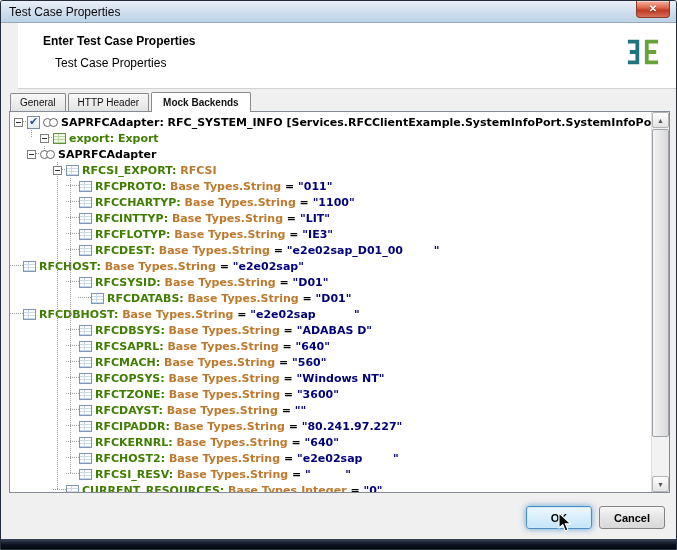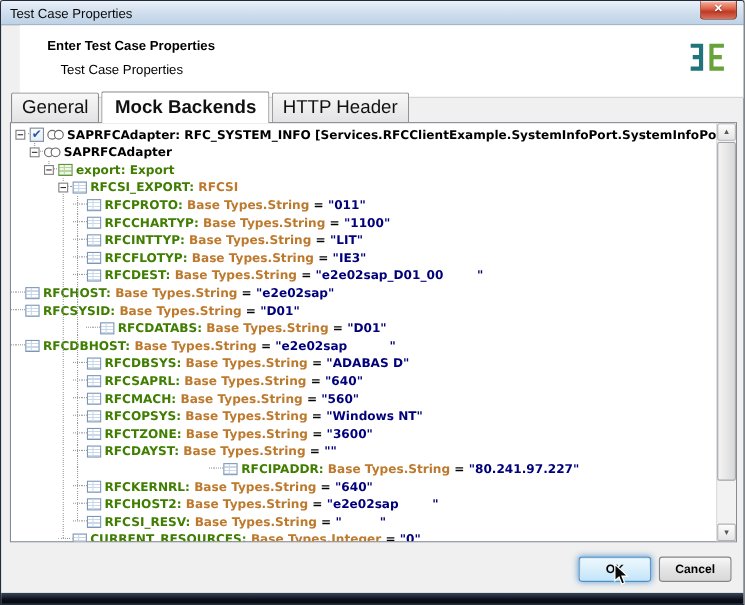--- a/index.html
+++ b/index.html
@@ -16,21 +16,21 @@
     background:linear-gradient(#f3b3a0,#e06a50 40%,#c03a24 60%,#d4705c);
     box-shadow:inset 0 1px 0 rgba(255,255,255,.45);display:flex;align-items:center;justify-content:center;cursor:default;}
   .close-btn .x{color:#fff;font-size:10px;font-weight:bold;line-height:1;text-shadow:0 1px 1px rgba(0,0,0,.5);}
   
   .header{position:absolute;top:22px;left:17px;right:0;height:65px;background:#fff;border-bottom:1px solid #d2d2d2;}
   .h-title{position:absolute;left:25px;top:11px;font-size:12px;font-weight:bold;color:#000;}
   .h-sub{position:absolute;left:37px;top:33px;font-size:12px;color:#000;}
   .logo{position:absolute;right:16px;top:16px;}
   
   .tabs{position:absolute;left:9px;top:88px;height:22px;display:flex;align-items:flex-end;z-index:3;}
-  .tab{box-sizing:border-box;font-size:17px;color:#111;padding:3px 9px 3px;margin-right:2px;
+  .tab{box-sizing:border-box;font-size:10px;color:#111;padding:3px 9px 3px;margin-right:2px;
     background:linear-gradient(#f8f8f8,#e3e3e3);border:1px solid #8a8a8a;border-bottom:none;border-radius:2px 2px 0 0;cursor:default;}
   .tab.active{font-weight:bold;background:#fff;padding:4px 11px 4px;margin-bottom:-1px;z-index:4;position:relative;}
   
   .tree-panel{position:absolute;left:8px;top:110px;width:661px;height:382px;box-sizing:border-box;
     border:1px solid #858b93;background:#fff;display:flex;z-index:1;}
   .tree-view{flex:1;position:relative;overflow:hidden;font-family:"DejaVu Sans",sans-serif;
     font-size:11px;font-weight:bold;}
   .tree-rows{padding-top:2px;}
   .row{height:16px;display:flex;align-items:center;}
   .seg{white-space:pre;}
@@ -97,53 +97,53 @@
     <div class="logo">
       <svg width="34" height="26" viewBox="0 0 36 26">
         <path d="M2 0 H14 V26 H2 V22 H10 V15 H4 V11 H10 V4 H2 Z" fill="#20747c"></path>
         <path d="M20 0 H34 V4 H24 V11 H32 V15 H24 V22 H34 V26 H20 Z" fill="#67a23a"></path>
       </svg>
     </div>
   </div>
 
   <div class="tabs">
     <div class="tab">General</div>
+    <div class="tab">HTTP Header</div>
     <div class="tab active">Mock Backends</div>
-    <div class="tab">HTTP Header</div>
   </div>
 
   <div class="tree-panel">
     <div class="tree-view">
       <div class="guide" style="left:21px;top:18px;height:8px;"></div>
       <div class="guide" style="left:34px;top:34px;height:8px;"></div>
       <div class="guide" style="left:47px;top:50px;height:328px;"></div>
       <div class="guide" style="left:60px;top:66px;height:296px;"></div>
       <div class="tree-rows">
           <div class="row" style="padding-left: 4px;">
             <span class="expander"></span>
             <span class="stub sm"></span>
             <span class="checkbox">
               <span class="check">✔</span>
             </span>
             <span class="nicon adapter-icon"></span>
             <span class="seg plain">SAPRFCAdapter: RFC_SYSTEM_INFO [Services.RFCClientExample.SystemInfoPort.SystemInfoPort]</span>
           </div>
-          <div class="row" style="padding-left: 17px;">
-            <span class="expander"></span>
-            <span class="stub sm"></span>
-            <span class="nicon adapter-icon"></span>
-            <span class="seg plain">SAPRFCAdapter</span>
-          </div>
           <div class="row" style="padding-left: 30px;">
             <span class="expander"></span>
             <span class="stub sm"></span>
             <span class="nicon export-icon"></span>
             <span class="seg name">export:</span>
             <span class="seg name"> Export</span>
           </div>
+          <div class="row" style="padding-left: 17px;">
+            <span class="expander"></span>
+            <span class="stub sm"></span>
+            <span class="nicon adapter-icon"></span>
+            <span class="seg plain">SAPRFCAdapter</span>
+          </div>
           <div class="row" style="padding-left: 43px;">
             <span class="expander"></span>
             <span class="stub sm"></span>
             <span class="nicon grid-icon"></span>
             <span class="seg name">RFCSI_EXPORT:</span>
             <span class="seg type"> RFCSI</span>
           </div>
           <div class="row" style="padding-left: 56px;">
             <span class="stub lg"></span>
             <span class="nicon grid-icon"></span>
@@ -185,39 +185,39 @@
             <span class="seg value">"e2e02sap_D01_00        "</span>
           </div>
           <div class="row" style="">
             <span class="stub lg"></span>
             <span class="nicon grid-icon"></span>
             <span class="seg name">RFCHOST:</span>
             <span class="seg type"> Base Types.String</span>
             <span class="seg eq"> = </span>
             <span class="seg value">"e2e02sap"</span>
           </div>
+          <div class="row" style="padding-left: 56px;">
+            <span class="stub lg"></span>
+            <span class="nicon grid-icon"></span>
+            <span class="seg name">RFCSYSID:</span>
+            <span class="seg type"> Base Types.String</span>
+            <span class="seg eq"> = </span>
+            <span class="seg value">"D01"</span>
+          </div>
+          <div class="row" style="padding-left: 56px; margin-left: 12px;">
+            <span class="stub lg"></span>
+            <span class="nicon grid-icon"></span>
+            <span class="seg name">RFCDATABS:</span>
+            <span class="seg type"> Base Types.String</span>
+            <span class="seg eq"> = </span>
+            <span class="seg value">"D01"</span>
+          </div>
           <div class="row" style="">
             <span class="stub lg"></span>
             <span class="nicon grid-icon"></span>
-            <span class="seg name">RFCSYSID:</span>
-            <span class="seg type"> Base Types.String</span>
-            <span class="seg eq"> = </span>
-            <span class="seg value">"D01"</span>
-          </div>
-          <div class="row" style="padding-left: 56px; margin-left: 12px;">
-            <span class="stub lg"></span>
-            <span class="nicon grid-icon"></span>
-            <span class="seg name">RFCDATABS:</span>
-            <span class="seg type"> Base Types.String</span>
-            <span class="seg eq"> = </span>
-            <span class="seg value">"D01"</span>
-          </div>
-          <div class="row" style="">
-            <span class="stub lg"></span>
-            <span class="nicon grid-icon"></span>
             <span class="seg name">RFCDBHOST:</span>
             <span class="seg type"> Base Types.String</span>
             <span class="seg eq"> = </span>
             <span class="seg value">"e2e02sap          "</span>
           </div>
           <div class="row" style="padding-left: 56px;">
             <span class="stub lg"></span>
             <span class="nicon grid-icon"></span>
             <span class="seg name">RFCDBSYS:</span>
             <span class="seg type"> Base Types.String</span>
@@ -257,21 +257,21 @@
             <span class="seg value">"3600"</span>
           </div>
           <div class="row" style="padding-left: 56px;">
             <span class="stub lg"></span>
             <span class="nicon grid-icon"></span>
             <span class="seg name">RFCDAYST:</span>
             <span class="seg type"> Base Types.String</span>
             <span class="seg eq"> = </span>
             <span class="seg value">""</span>
           </div>
-          <div class="row" style="padding-left: 56px; justify-content: center;">
+          <div class="row" style="padding-left: 56px;">
             <span class="stub lg"></span>
             <span class="nicon grid-icon"></span>
             <span class="seg name">RFCIPADDR:</span>
             <span class="seg type"> Base Types.String</span>
             <span class="seg eq"> = </span>
             <span class="seg value">"80.241.97.227"</span>
           </div>
           <div class="row" style="padding-left: 56px;">
             <span class="stub lg"></span>
             <span class="nicon grid-icon"></span>

